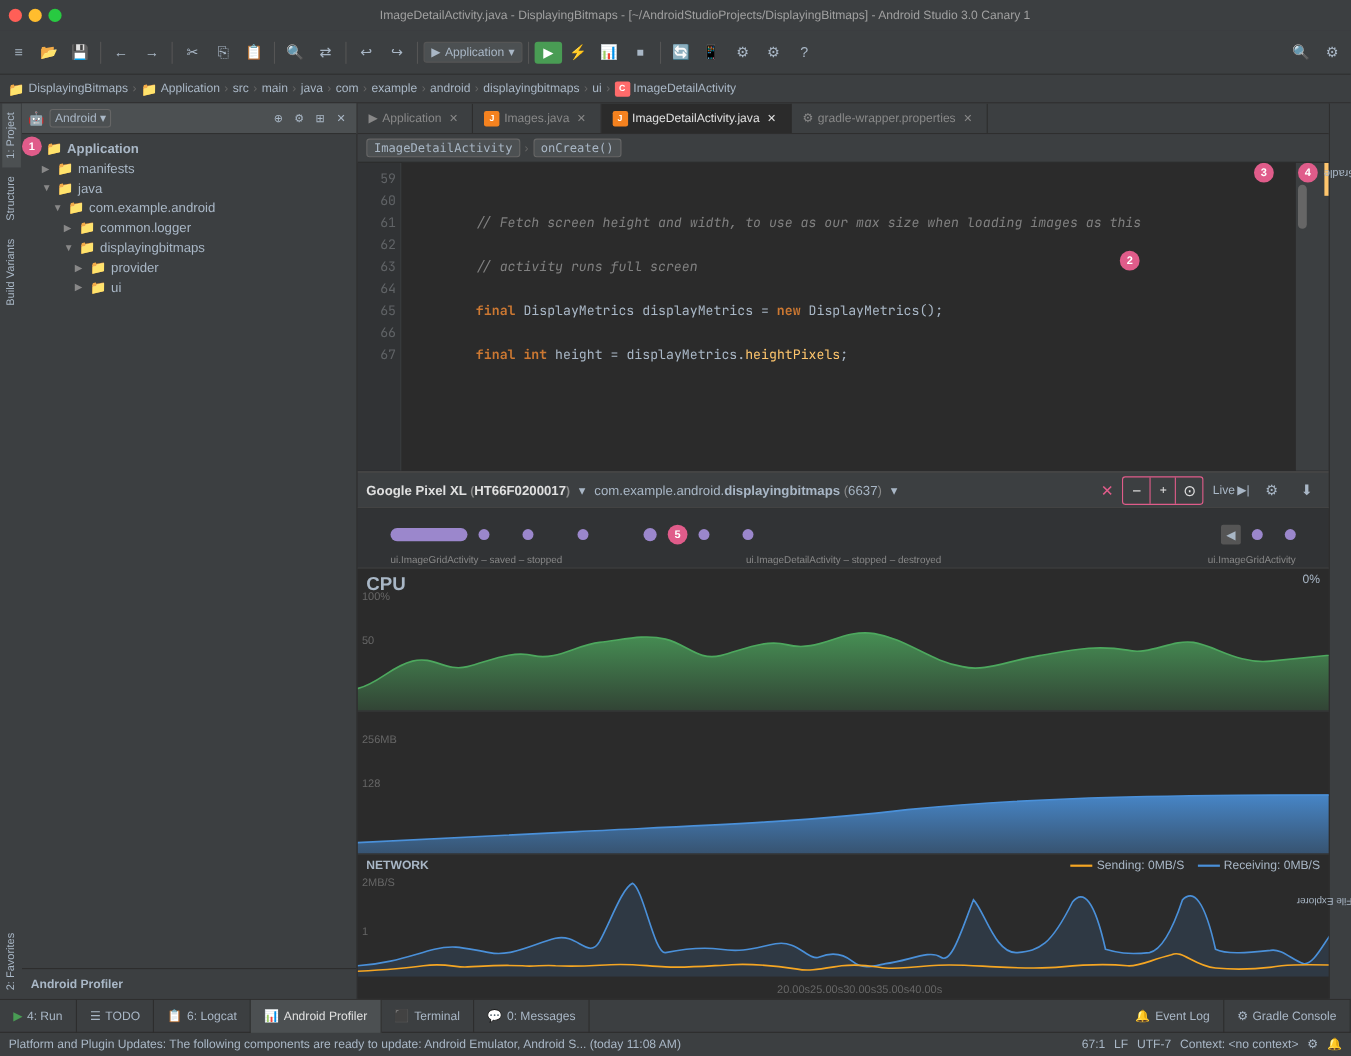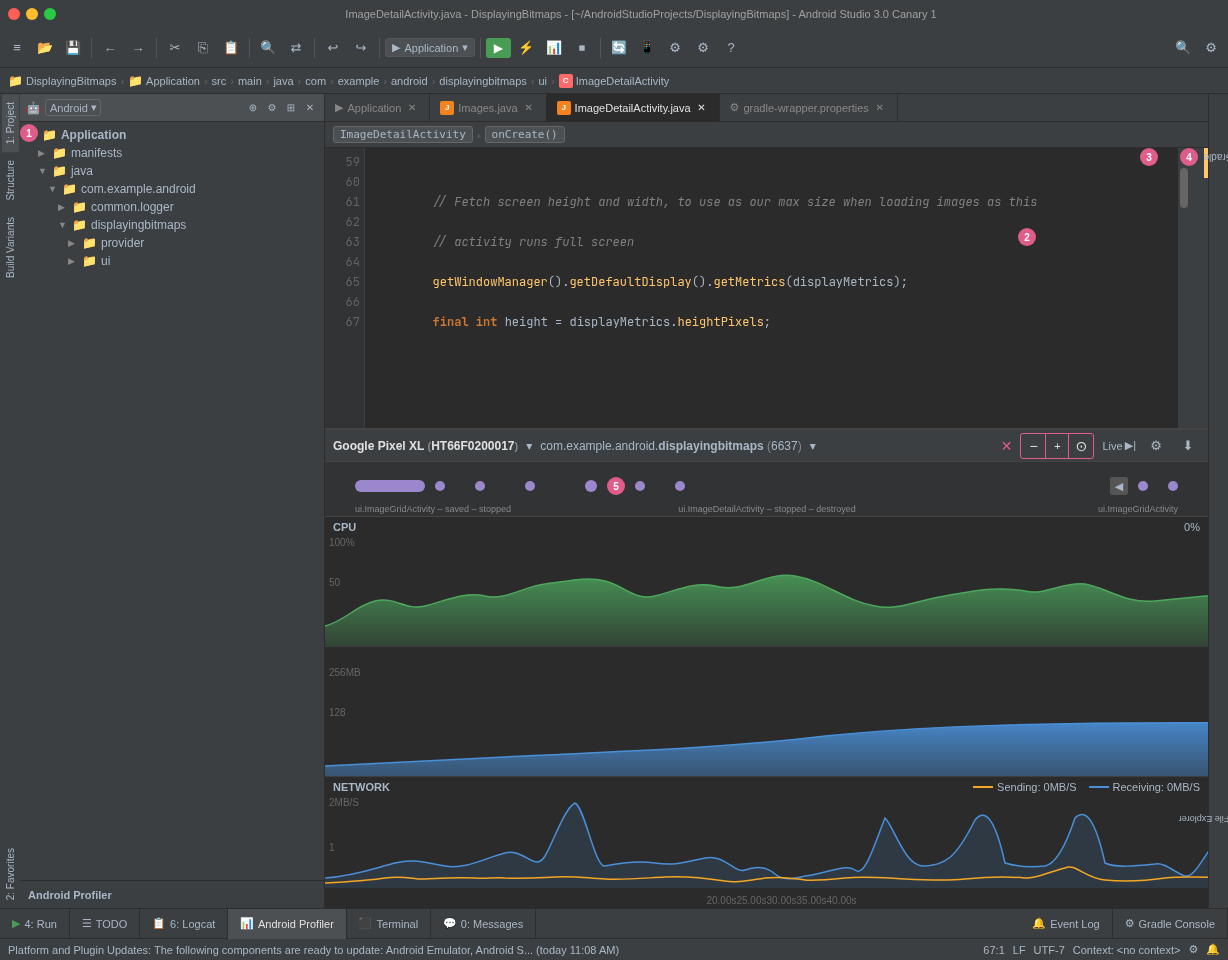--- a/index.html
+++ b/index.html
@@ -305,21 +305,21 @@
         <div>64</div>
         <div>65</div>
         <div>66</div>
         <div>67</div>
       </div>
 
       <div class="code-content">
 <span class="code-line"></span>
 <span class="code-line">        <span class="cm">// Fetch screen height and width, to use as our max size when loading images as this</span></span>
 <span class="code-line">        <span class="cm">// activity runs full screen</span></span>
-<span class="code-line">        <span class="fn">getWindowManager</span>().<span class="fn">getDefaultDisplay</span>().<span class="fn">getMetrics</span>(displayMetrics);</span>
+<span class="code-line">        <span class="kw">final</span> DisplayMetrics displayMetrics = <span class="kw">new</span> DisplayMetrics();</span>
 <span class="code-line">        <span class="kw">final</span> <span class="kw">int</span> height = displayMetrics.<span class="fn">heightPixels</span>;</span>
 
       </div>
 
       <div style="width:12px; background:#3c3f41; position:relative;">
         <div style="width:8px; height:40px; background:#666; border-radius:4px; position:absolute; top:20px; left:2px;"></div>
 
         <div class="badge" style="position:absolute; left:-160px; top:80px; width:18px; height:18px; font-size:10px;">2</div>
       </div>
 
@@ -380,21 +380,21 @@
           <div style="width:10px; height:10px; border-radius:50%; background:#9b87cc; margin-left:20px;"></div>
         </div>
 
         <div style="position:absolute; bottom:2px; left:30px; font-size:9px; color:#888;">ui.ImageGridActivity – saved – stopped</div>
         <div style="position:absolute; bottom:2px; left:40%; font-size:9px; color:#888;">ui.ImageDetailActivity – stopped – destroyed</div>
         <div style="position:absolute; bottom:2px; right:30px; font-size:9px; color:#888;">ui.ImageGridActivity</div>
       </div>
 
       <div style="height:130px; border-bottom:1px solid #3d3f41; position:relative; background:#2b2b2b;">
         <div style="display:flex; justify-content:space-between; padding:4px 8px 0;">
-          <span style="font-size:11px; font-weight:bold; color:#a9b7c6;">CPU</span>
+          <span style="font-size:17px; font-weight:bold; color:#a9b7c6;">CPU</span>
           <span style="font-size:11px; color:#a9b7c6;">0%</span>
         </div>
         <div style="position:absolute; left:4px; top:20px; font-size:10px; color:#666;">100%</div>
         <div style="position:absolute; left:4px; top:60px; font-size:10px; color:#666;">50</div>
         <svg width="100%" height="100" style="position:absolute; bottom:0; left:0;">
           <defs>
             <linearGradient id="cpuGrad" x1="0" y1="0" x2="0" y2="1">
               <stop offset="0%" stop-color="#4da85e" stop-opacity="0.8"></stop>
               <stop offset="100%" stop-color="#4da85e" stop-opacity="0.2"></stop>
             </linearGradient>

